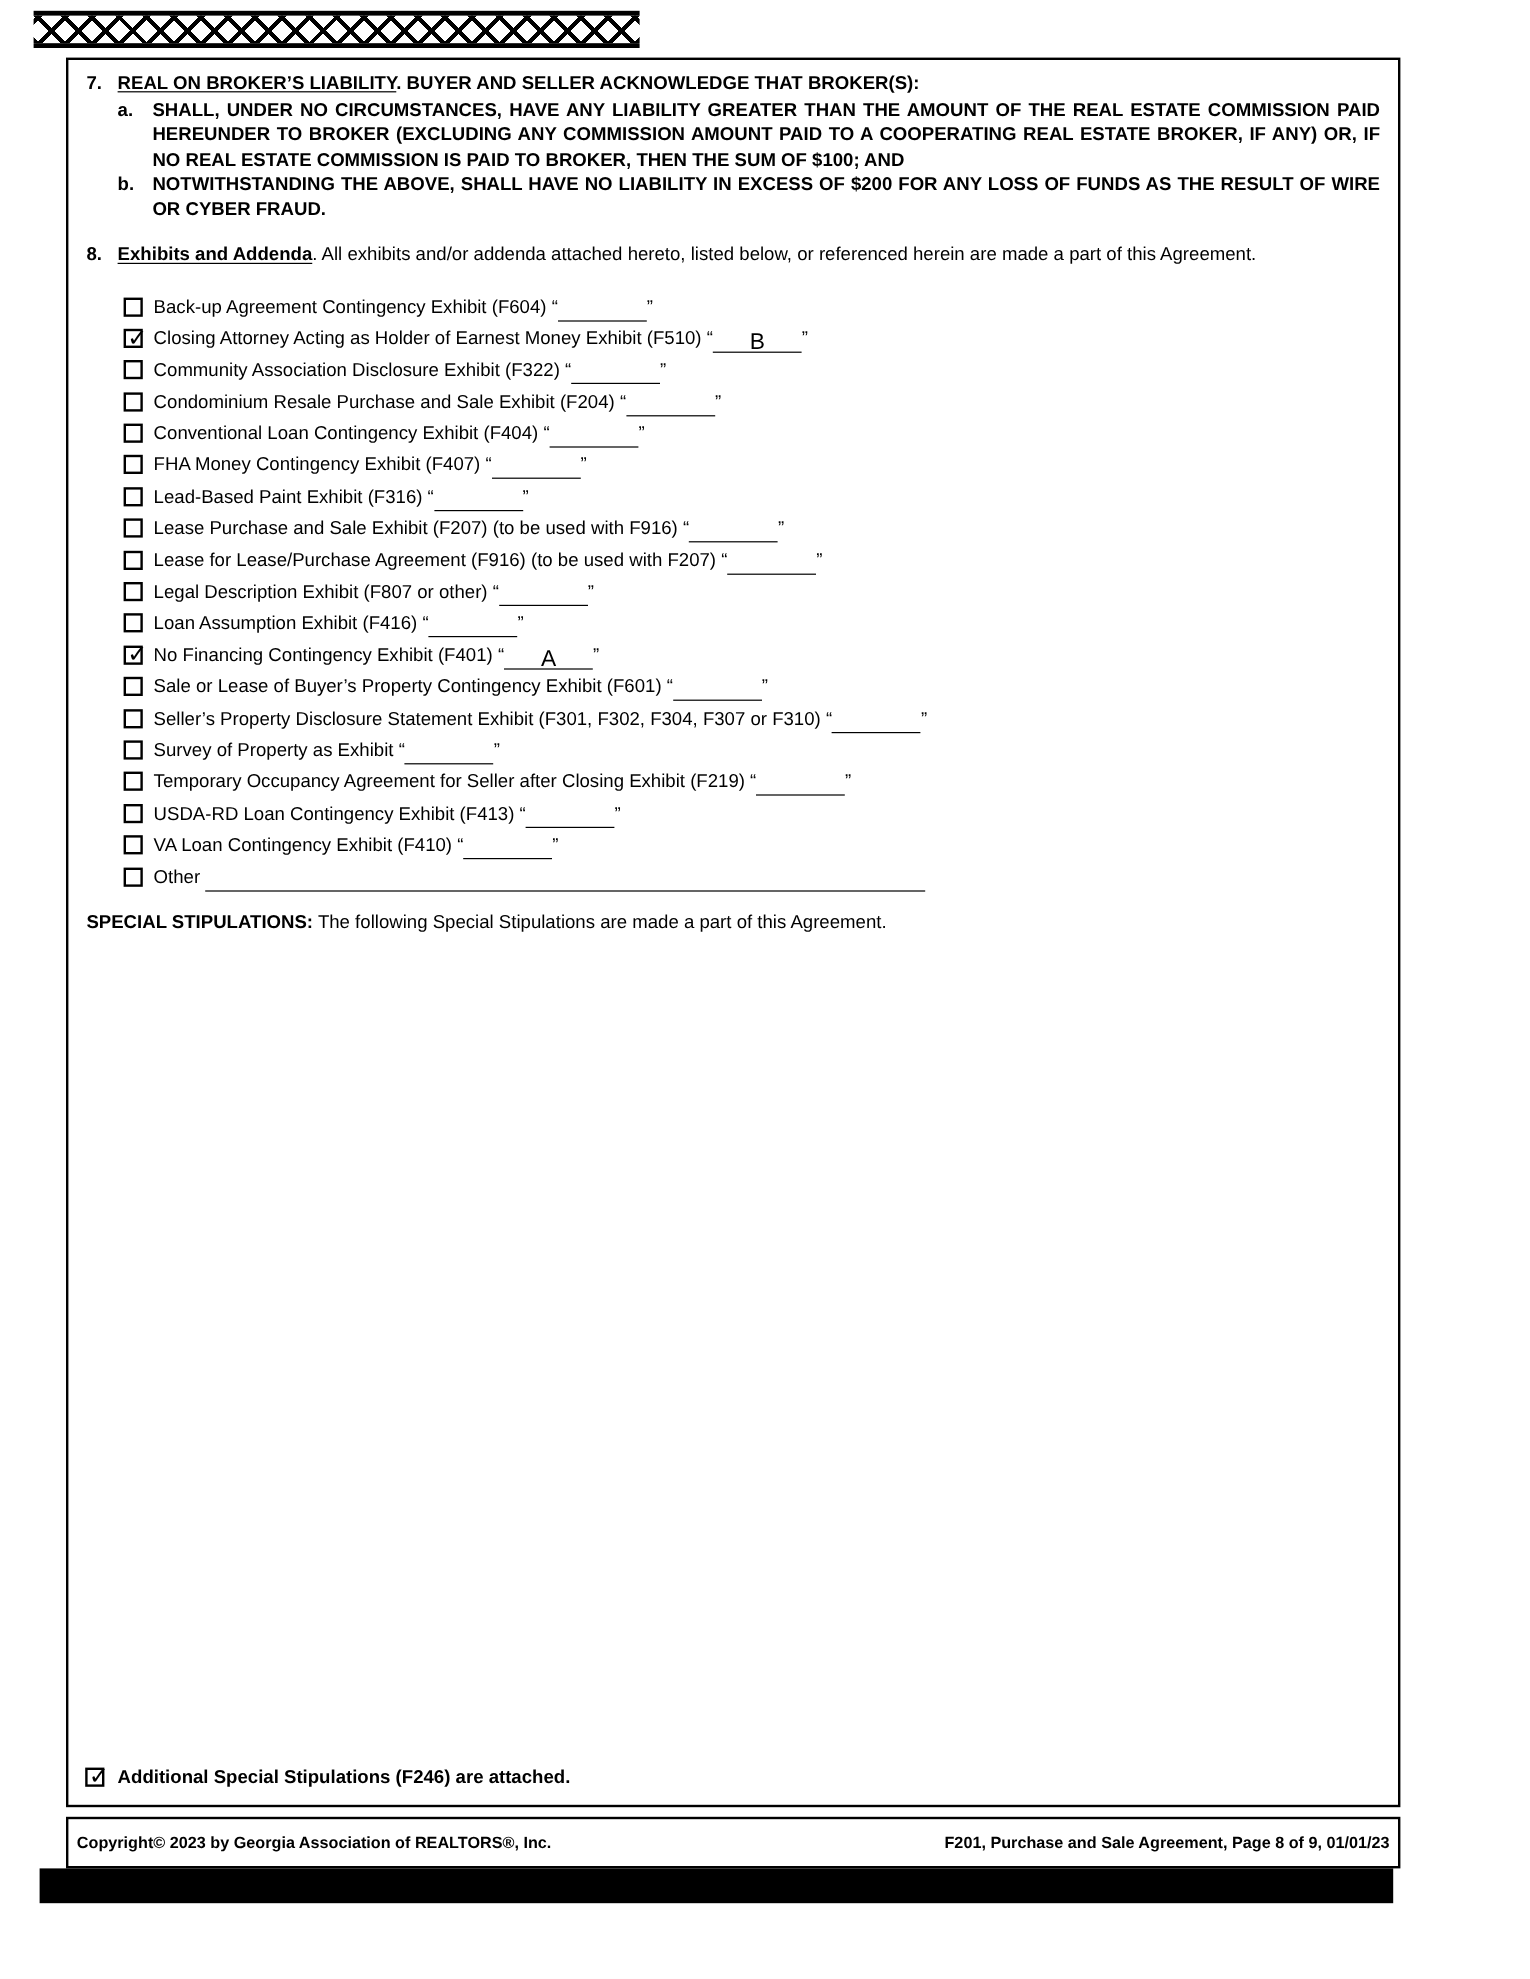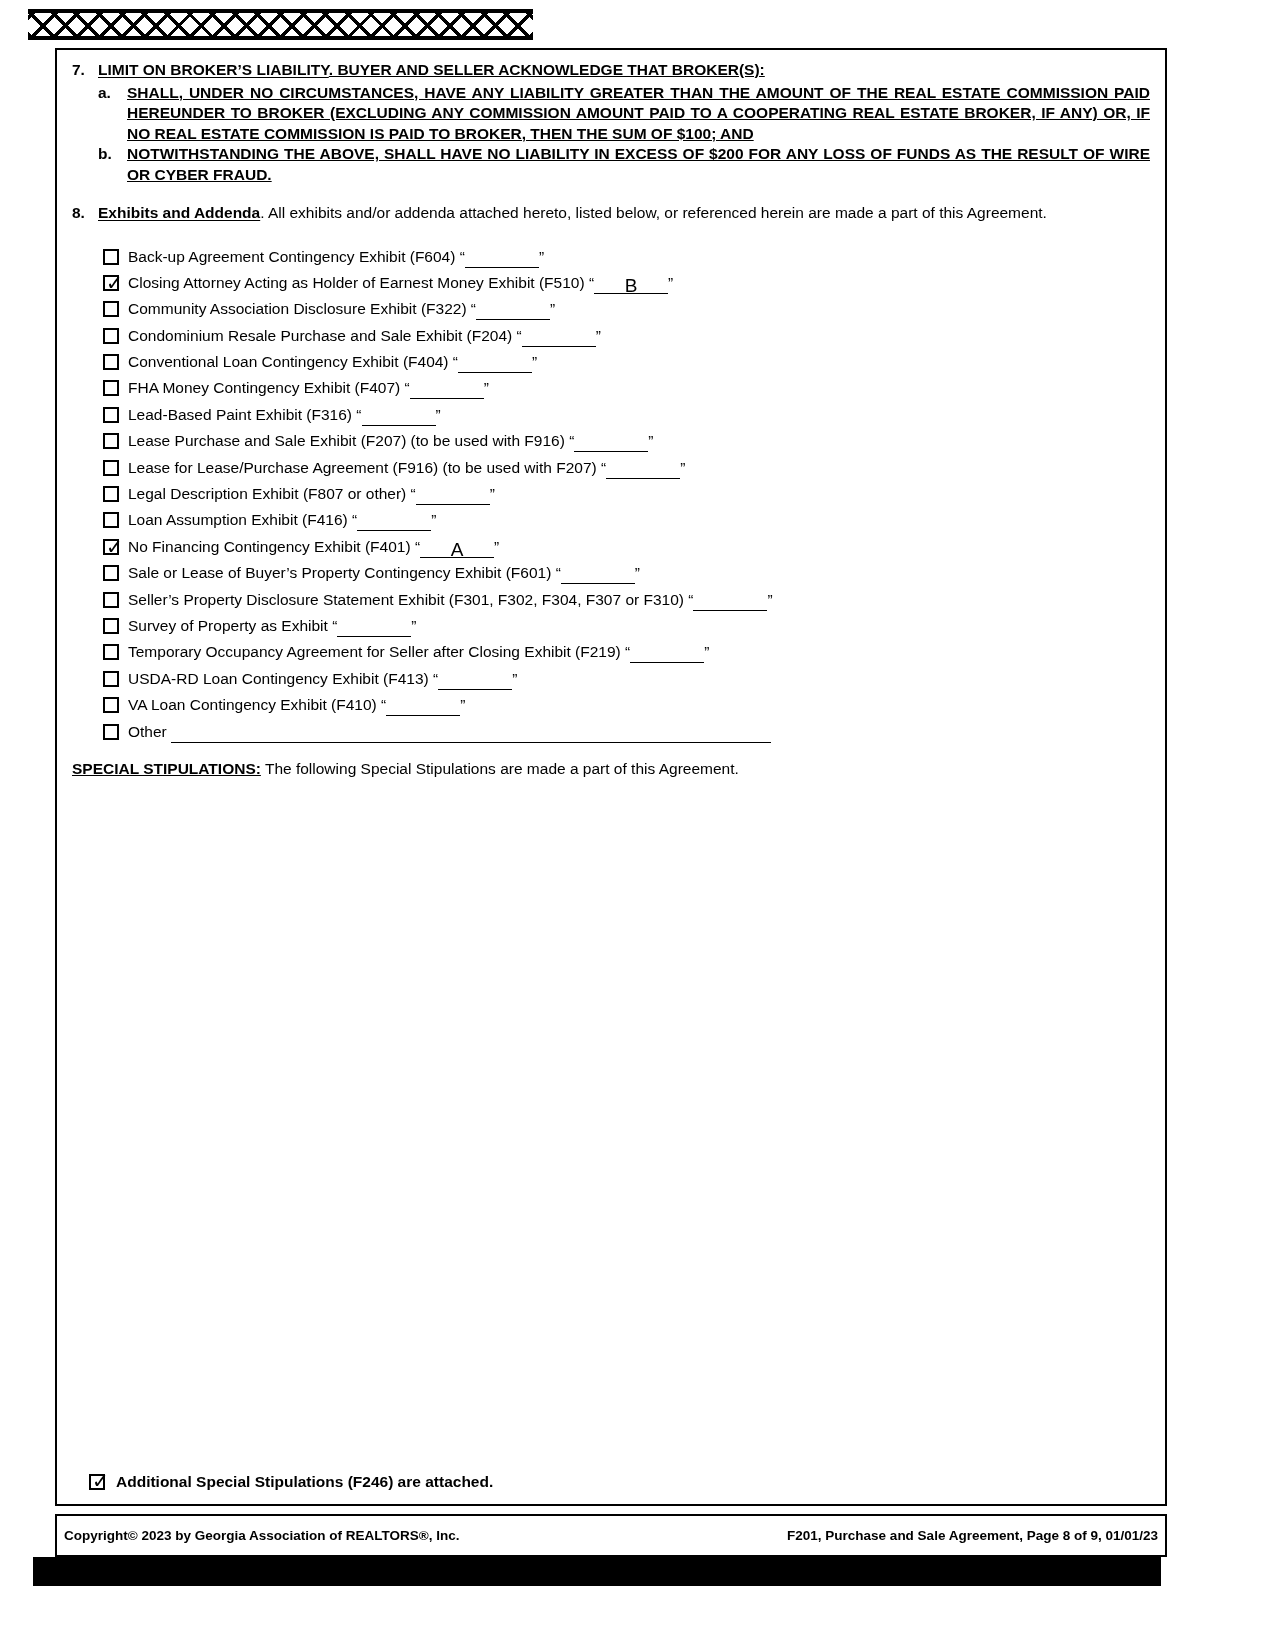--- a/index.html
+++ b/index.html
@@ -29,21 +29,21 @@
     position: absolute; left: 55px; top: 48px; width: 1112px; height: 1458px;
     border: 2px solid #000; padding: 10px 15px 0 15px; background: #fff;
   }
   .footer-box {
     position: absolute; left: 55px; top: 1514px; width: 1112px; height: 43px;
     border: 2px solid #000; display: flex; justify-content: space-between;
     align-items: center; padding: 0 7px; background: #fff;
   }
   .footer-text { font-size: 13.5px; font-weight: bold; }
 
-  .bold { font-weight: bold; text-decoration: underline; }
+  .bold { font-weight: bold; }
   .underline { text-decoration: underline; text-underline-offset: 2px; }
   .just { text-align: justify; }
 
   .hang { display: flex; }
   .hang-num { flex: 0 0 26px; font-weight: bold; font-size: 15.5px; line-height: 20.5px; }
   .hang-body { flex: 1; font-size: 15.5px; line-height: 20.5px; }
   .hang.sub .hang-num { flex: 0 0 29px; }
   .sec7-items { margin-top: 2px; }
   .sec8 { margin-top: 18px; }
 
@@ -64,36 +64,36 @@
   .blank {
     display: inline-block; width: 74px; height: 20px;
     border-bottom: 1.5px solid #000; text-align: center; vertical-align: -4px;
   }
   .blank.on { width: 600px; }
   .blank-val { font-size: 19px; line-height: 17px; display: inline-block; }
   .q { font-size: 15.5px; }
 
   .stip { margin-top: 14px; font-size: 15.5px; line-height: 20.5px; }
 
-  .additional { position: absolute; left: 32px; bottom: 13px; font-size: 15.5px; }
+  .additional { position: absolute; left: 14px; bottom: 13px; font-size: 15.5px; }
   .additional .label { font-weight: bold; margin-left: 2px; }
 </style>
 </head>
 <body>
 
 <div class="page">
 
   <div class="redact-top"></div>
 
   <div class="main-box">
 
     <div class="hang">
       <span class="hang-num">7.</span>
       <div class="hang-body">
-        <div class="just"><span class="bold underline">LIMIT ON BROKER’S LIABILITY</span><span class="bold">. BUYER AND SELLER ACKNOWLEDGE THAT BROKER(S):</span></div>
+        <div class="just"><span class="bold underline">REAL ON BROKER’S LIABILITY</span><span class="bold">. BUYER AND SELLER ACKNOWLEDGE THAT BROKER(S):</span></div>
         <div class="sec7-items">
 
             <div class="hang sub">
               <span class="hang-num">a.</span>
               <div class="hang-body just bold">SHALL, UNDER NO CIRCUMSTANCES, HAVE ANY LIABILITY GREATER THAN THE AMOUNT OF THE REAL ESTATE COMMISSION PAID HEREUNDER TO BROKER (EXCLUDING ANY COMMISSION AMOUNT PAID TO A COOPERATING REAL ESTATE BROKER, IF ANY) OR, IF NO REAL ESTATE COMMISSION IS PAID TO BROKER, THEN THE SUM OF $100; AND</div>
             </div>
 
             <div class="hang sub">
               <span class="hang-num">b.</span>
               <div class="hang-body just bold">NOTWITHSTANDING THE ABOVE, SHALL HAVE NO LIABILITY IN EXCESS OF $200 FOR ANY LOSS OF FUNDS AS THE RESULT OF WIRE OR CYBER FRAUD.</div>

